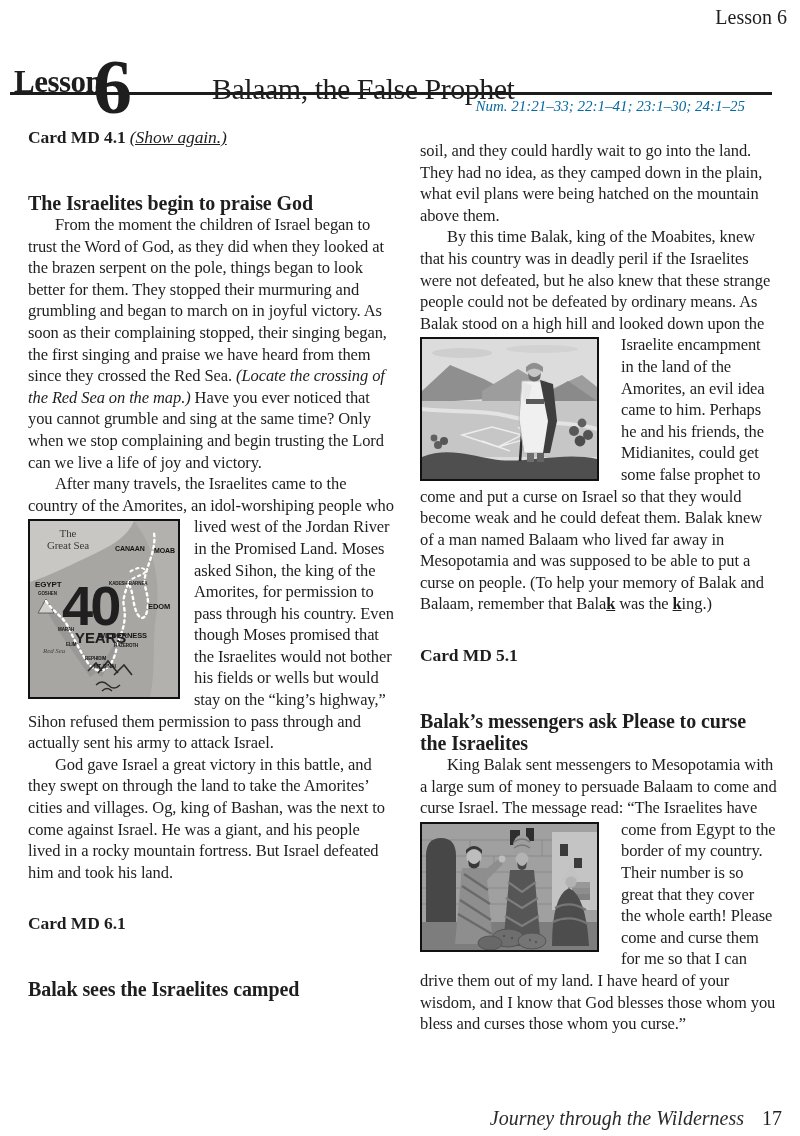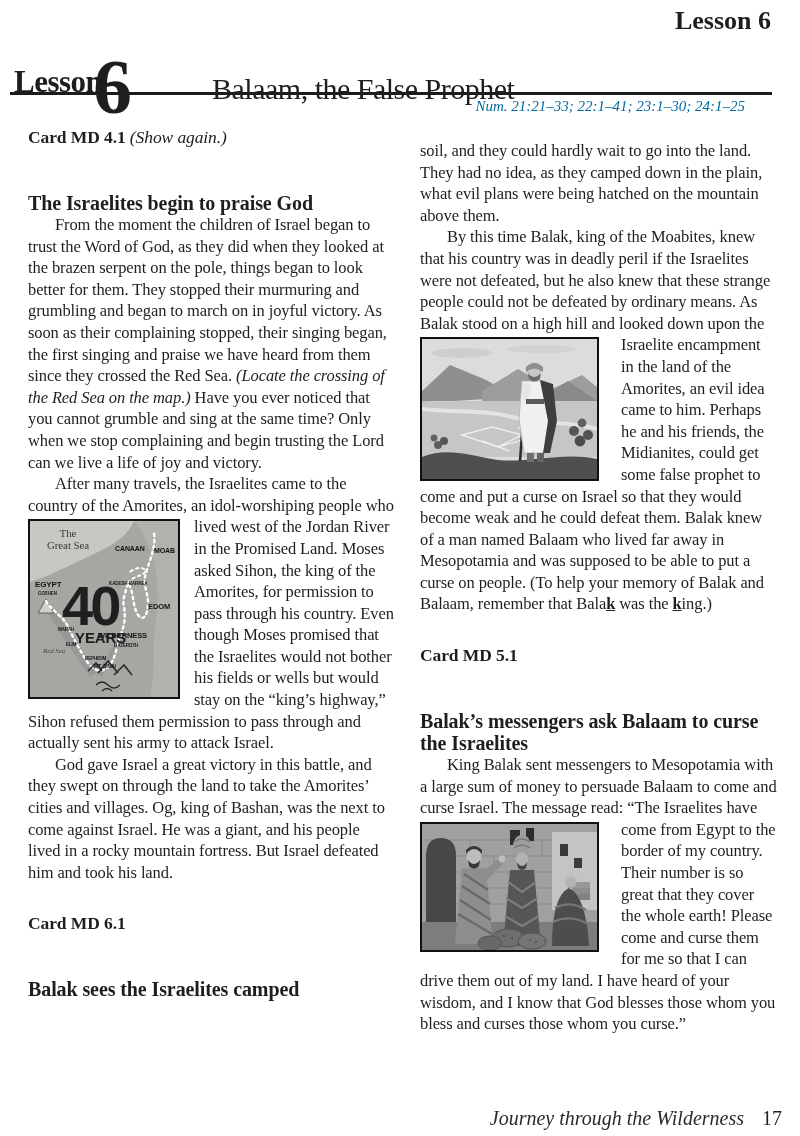--- a/index.html
+++ b/index.html
@@ -1,32 +1,32 @@
 <!DOCTYPE html>
 <html><head>
 <meta charset="utf-8">
 <style>
   html,body{margin:0;padding:0;}
   body{
     width:800px;height:1136px;background:#ffffff;position:relative;overflow:hidden;
     font-family:"Liberation Serif", serif;color:#1e1e1e;
   }
-  .running-head{position:absolute;top:6px;right:29px;font-weight:bold;font-size:26px;}
+  .running-head{position:absolute;top:6px;right:13px;font-weight:normal;font-size:20px;}
   .lesson-word{position:absolute;left:14px;top:64px;font-size:31px;font-weight:bold;letter-spacing:-0.5px;}
   .lesson-number{position:absolute;left:93px;top:48px;font-size:78px;font-weight:bold;line-height:1;}
   .lesson-title{position:absolute;left:212px;top:60px;font-size:30px;font-weight:normal;letter-spacing:-0.5px;margin-top:12px;}
   .banner-rule{position:absolute;left:10px;right:28px;top:92px;height:3px;background:#1c1c1c;}
   .scripture{position:absolute;right:55px;top:98px;font-style:italic;font-size:15px;color:#0369a1;}
   .col{position:absolute;font-size:16.5px;line-height:21.6px;letter-spacing:-0.1px;}
   .col-left{left:28px;top:127px;width:368px;}
   .col-right{left:420px;top:140px;width:357px;}
   p{margin:0;}
   .indent{text-indent:27px;}
   .card-label{font-weight:bold;font-size:17.5px;line-height:21px;}
-  .card-note{font-weight:normal;font-style:italic;}
+  .card-note{font-weight:normal;font-style:italic;text-decoration:underline;}
   .card-heading{font-weight:bold;font-size:20px;line-height:22px;margin-top:44px;}
   .section-gap{margin-top:30px;}
   .it{font-style:italic;}
   .ulk{font-weight:bold;text-decoration:underline;}
   .float-map{float:left;margin:3px 14px 3px 0;border:2px solid #111;line-height:0;}
   .float-illo{float:left;margin:3px 22px 3px 0;border:2px solid #111;line-height:0;}
   svg{display:block;}
   .footer{position:absolute;right:18px;bottom:6px;font-size:20px;}
   .footer .book{font-style:italic;color:#2a2a2a;margin-top:24px;}
   .footer .pg{margin-left:18px;}
@@ -122,21 +122,21 @@
         <circle cx="112" cy="31" r="7.4" fill="#c6c6c6"></circle>
         <path d="M104,28 Q112,20 121,28 L121,33 Q112,26 104,33 Z" fill="#8f8f8f"></path>
         <path d="M106,34 Q112,42 119,34 L118,40 Q112,45 107,40 Z" fill="#6b6b6b"></path>
         <rect x="105" y="114" width="7" height="9" fill="#6e6e6e"></rect>
         <rect x="115" y="114" width="7" height="9" fill="#636363"></rect>
       </g>
     </svg>
       </span><span>encampment in the land of the Amorites, an evil idea came to him.  Perhaps he and his friends, the Midianites, could get some false prophet to come and put a curse on Israel so that they would become weak and he could defeat them.  Balak knew of a man named Balaam who lived far away in Mesopotamia and was supposed to be able to put a curse on people.  (To help your memory of Balak and Balaam, remember that Bala</span><span class="ulk">k</span><span> was the </span><span class="ulk">k</span><span>ing.)</span></p>
 
   <p class="card-label section-gap">Card MD 5.1</p>
-  <p class="card-heading">Balak’s messengers ask Balaam to curse the Israelites</p>
+  <p class="card-heading">Balak’s messengers ask Please to curse the Israelites</p>
 
   <p class="indent"><span>King Balak sent messengers to Mesopotamia with a large sum of money to persuade Balaam to come and curse Israel.  The message read: “The Israelites have come from Egypt </span><span class="float-illo">
         <svg width="175" height="126" viewBox="0 0 175 126" role="img">
       <rect x="0" y="0" width="175" height="126" fill="#a0a0a0"></rect>
       <g stroke="#8a8a8a" stroke-width="1">
         <line x1="0" y1="16" x2="175" y2="16"></line>
             <line x1="0" y1="32" x2="175" y2="32"></line>
             <line x1="0" y1="48" x2="175" y2="48"></line>
             <line x1="0" y1="64" x2="175" y2="64"></line>
             <line x1="0" y1="80" x2="175" y2="80"></line>

